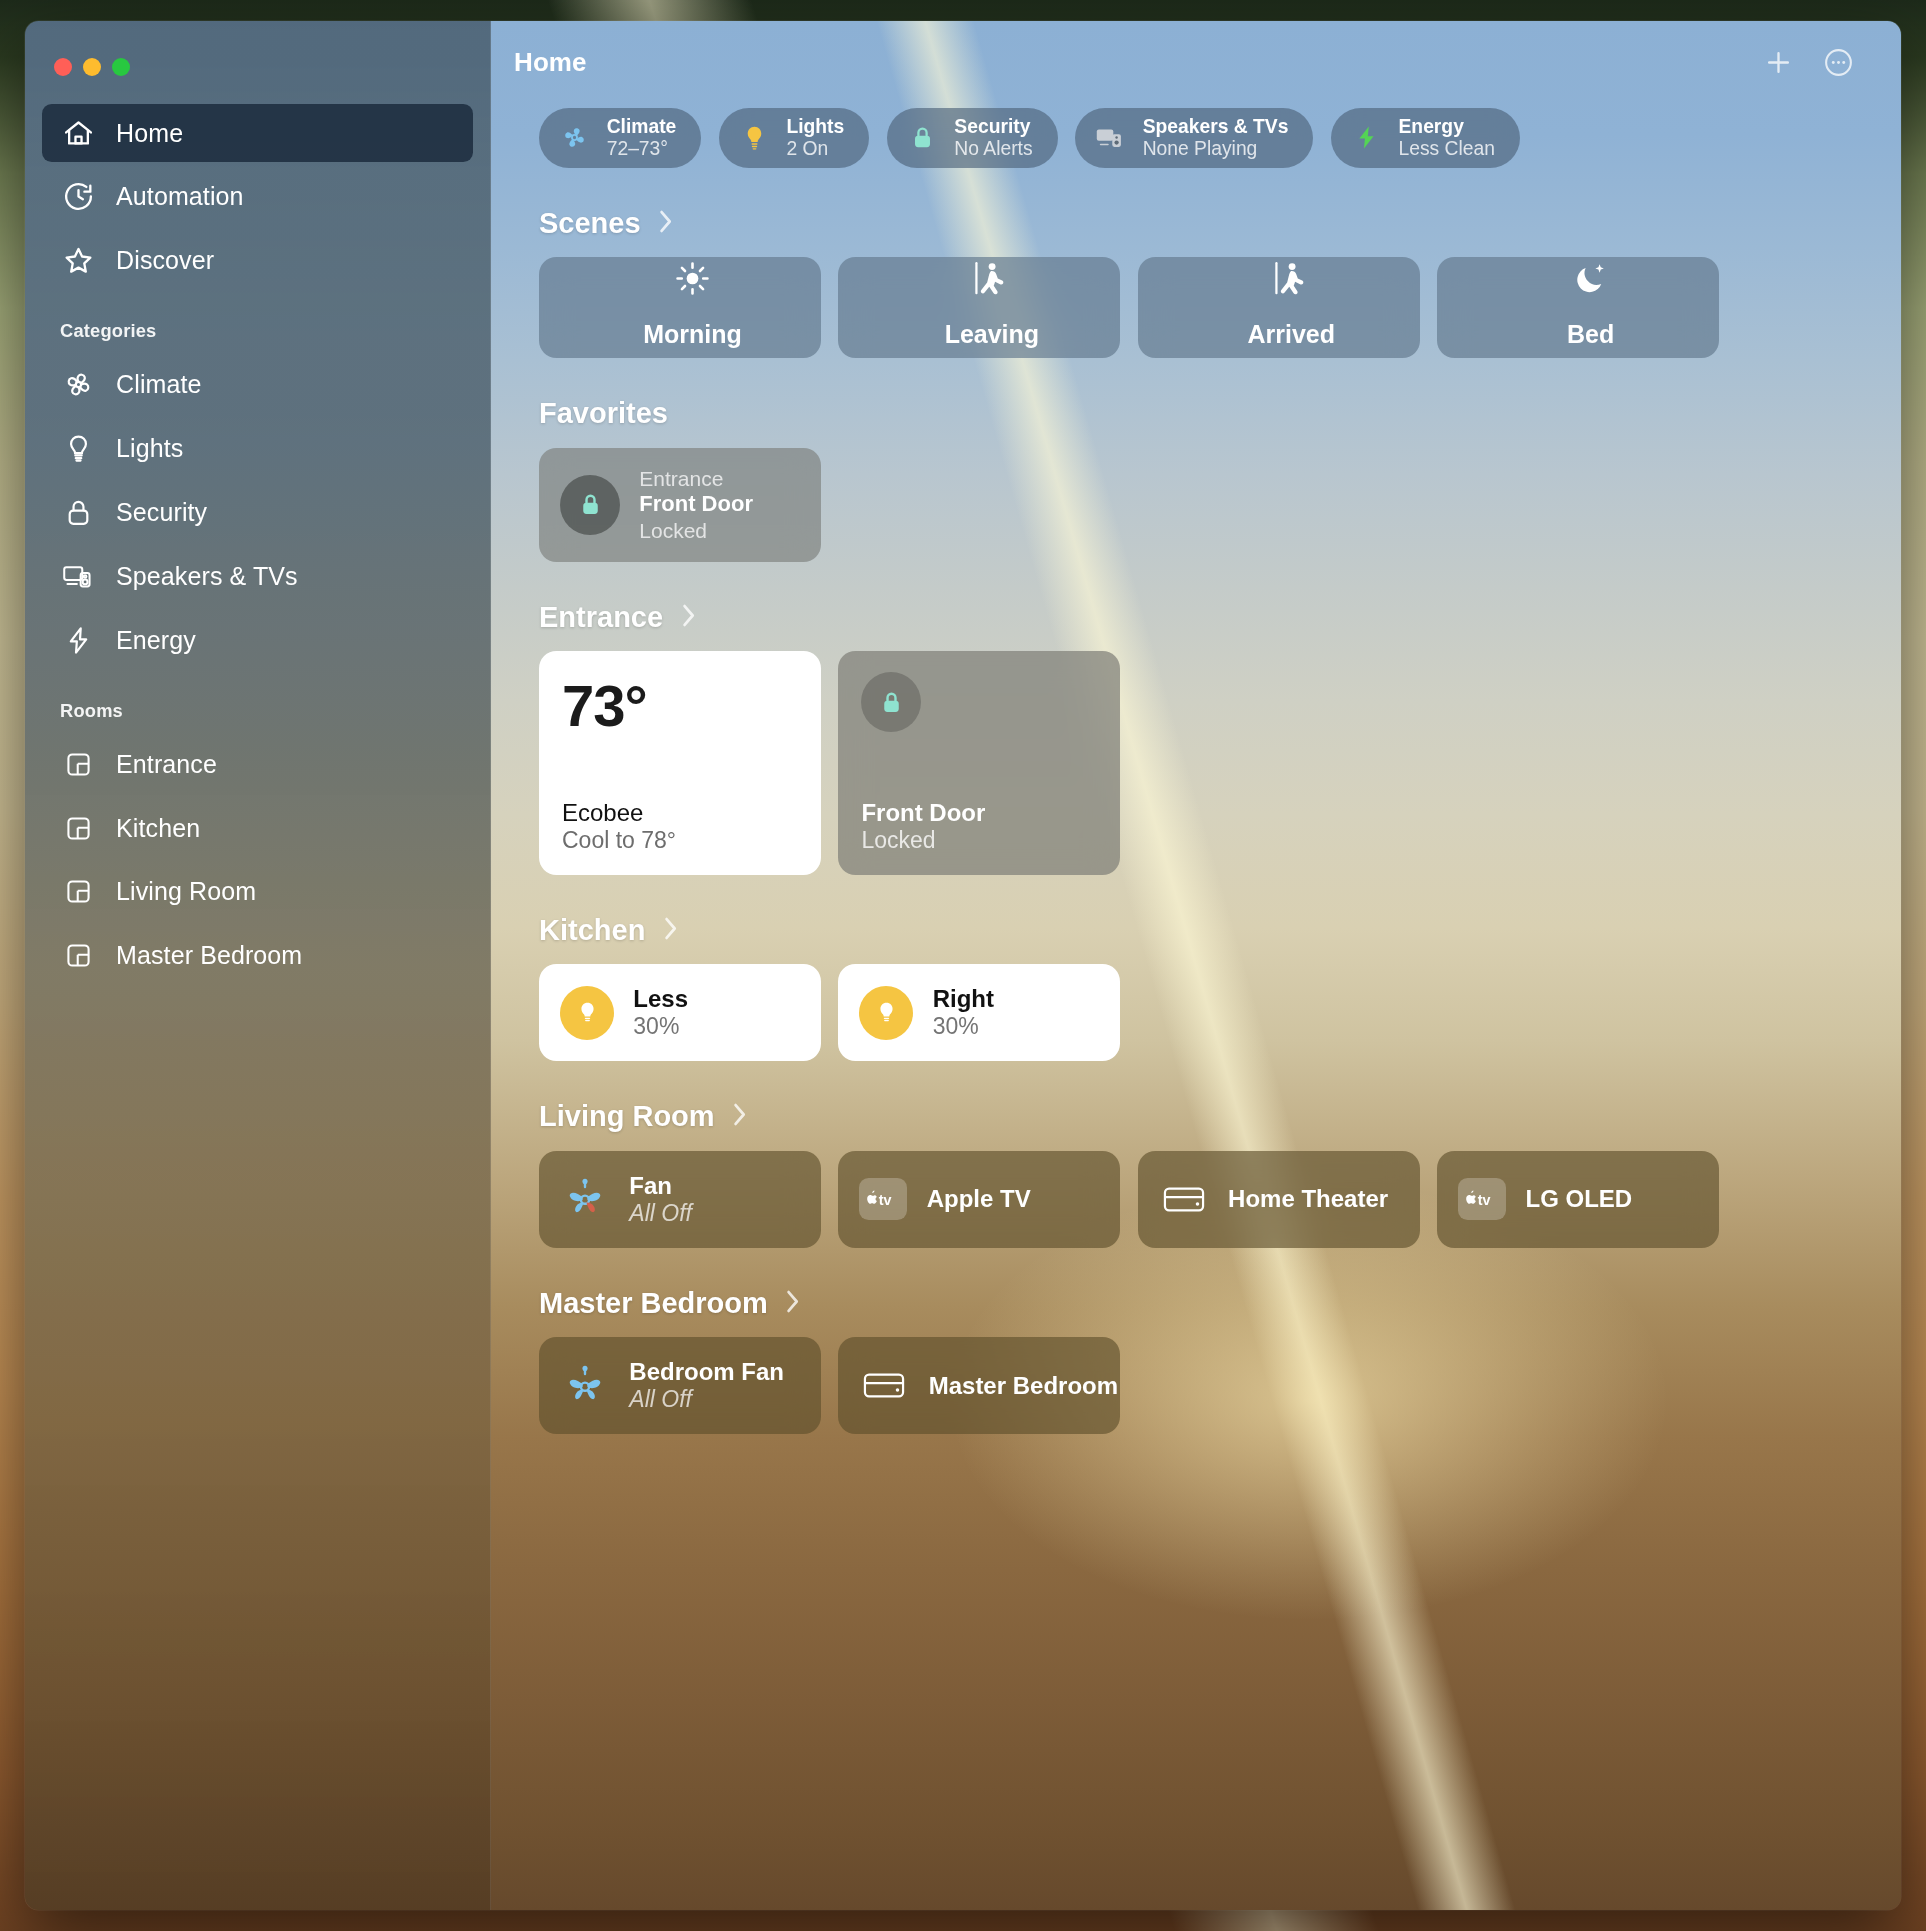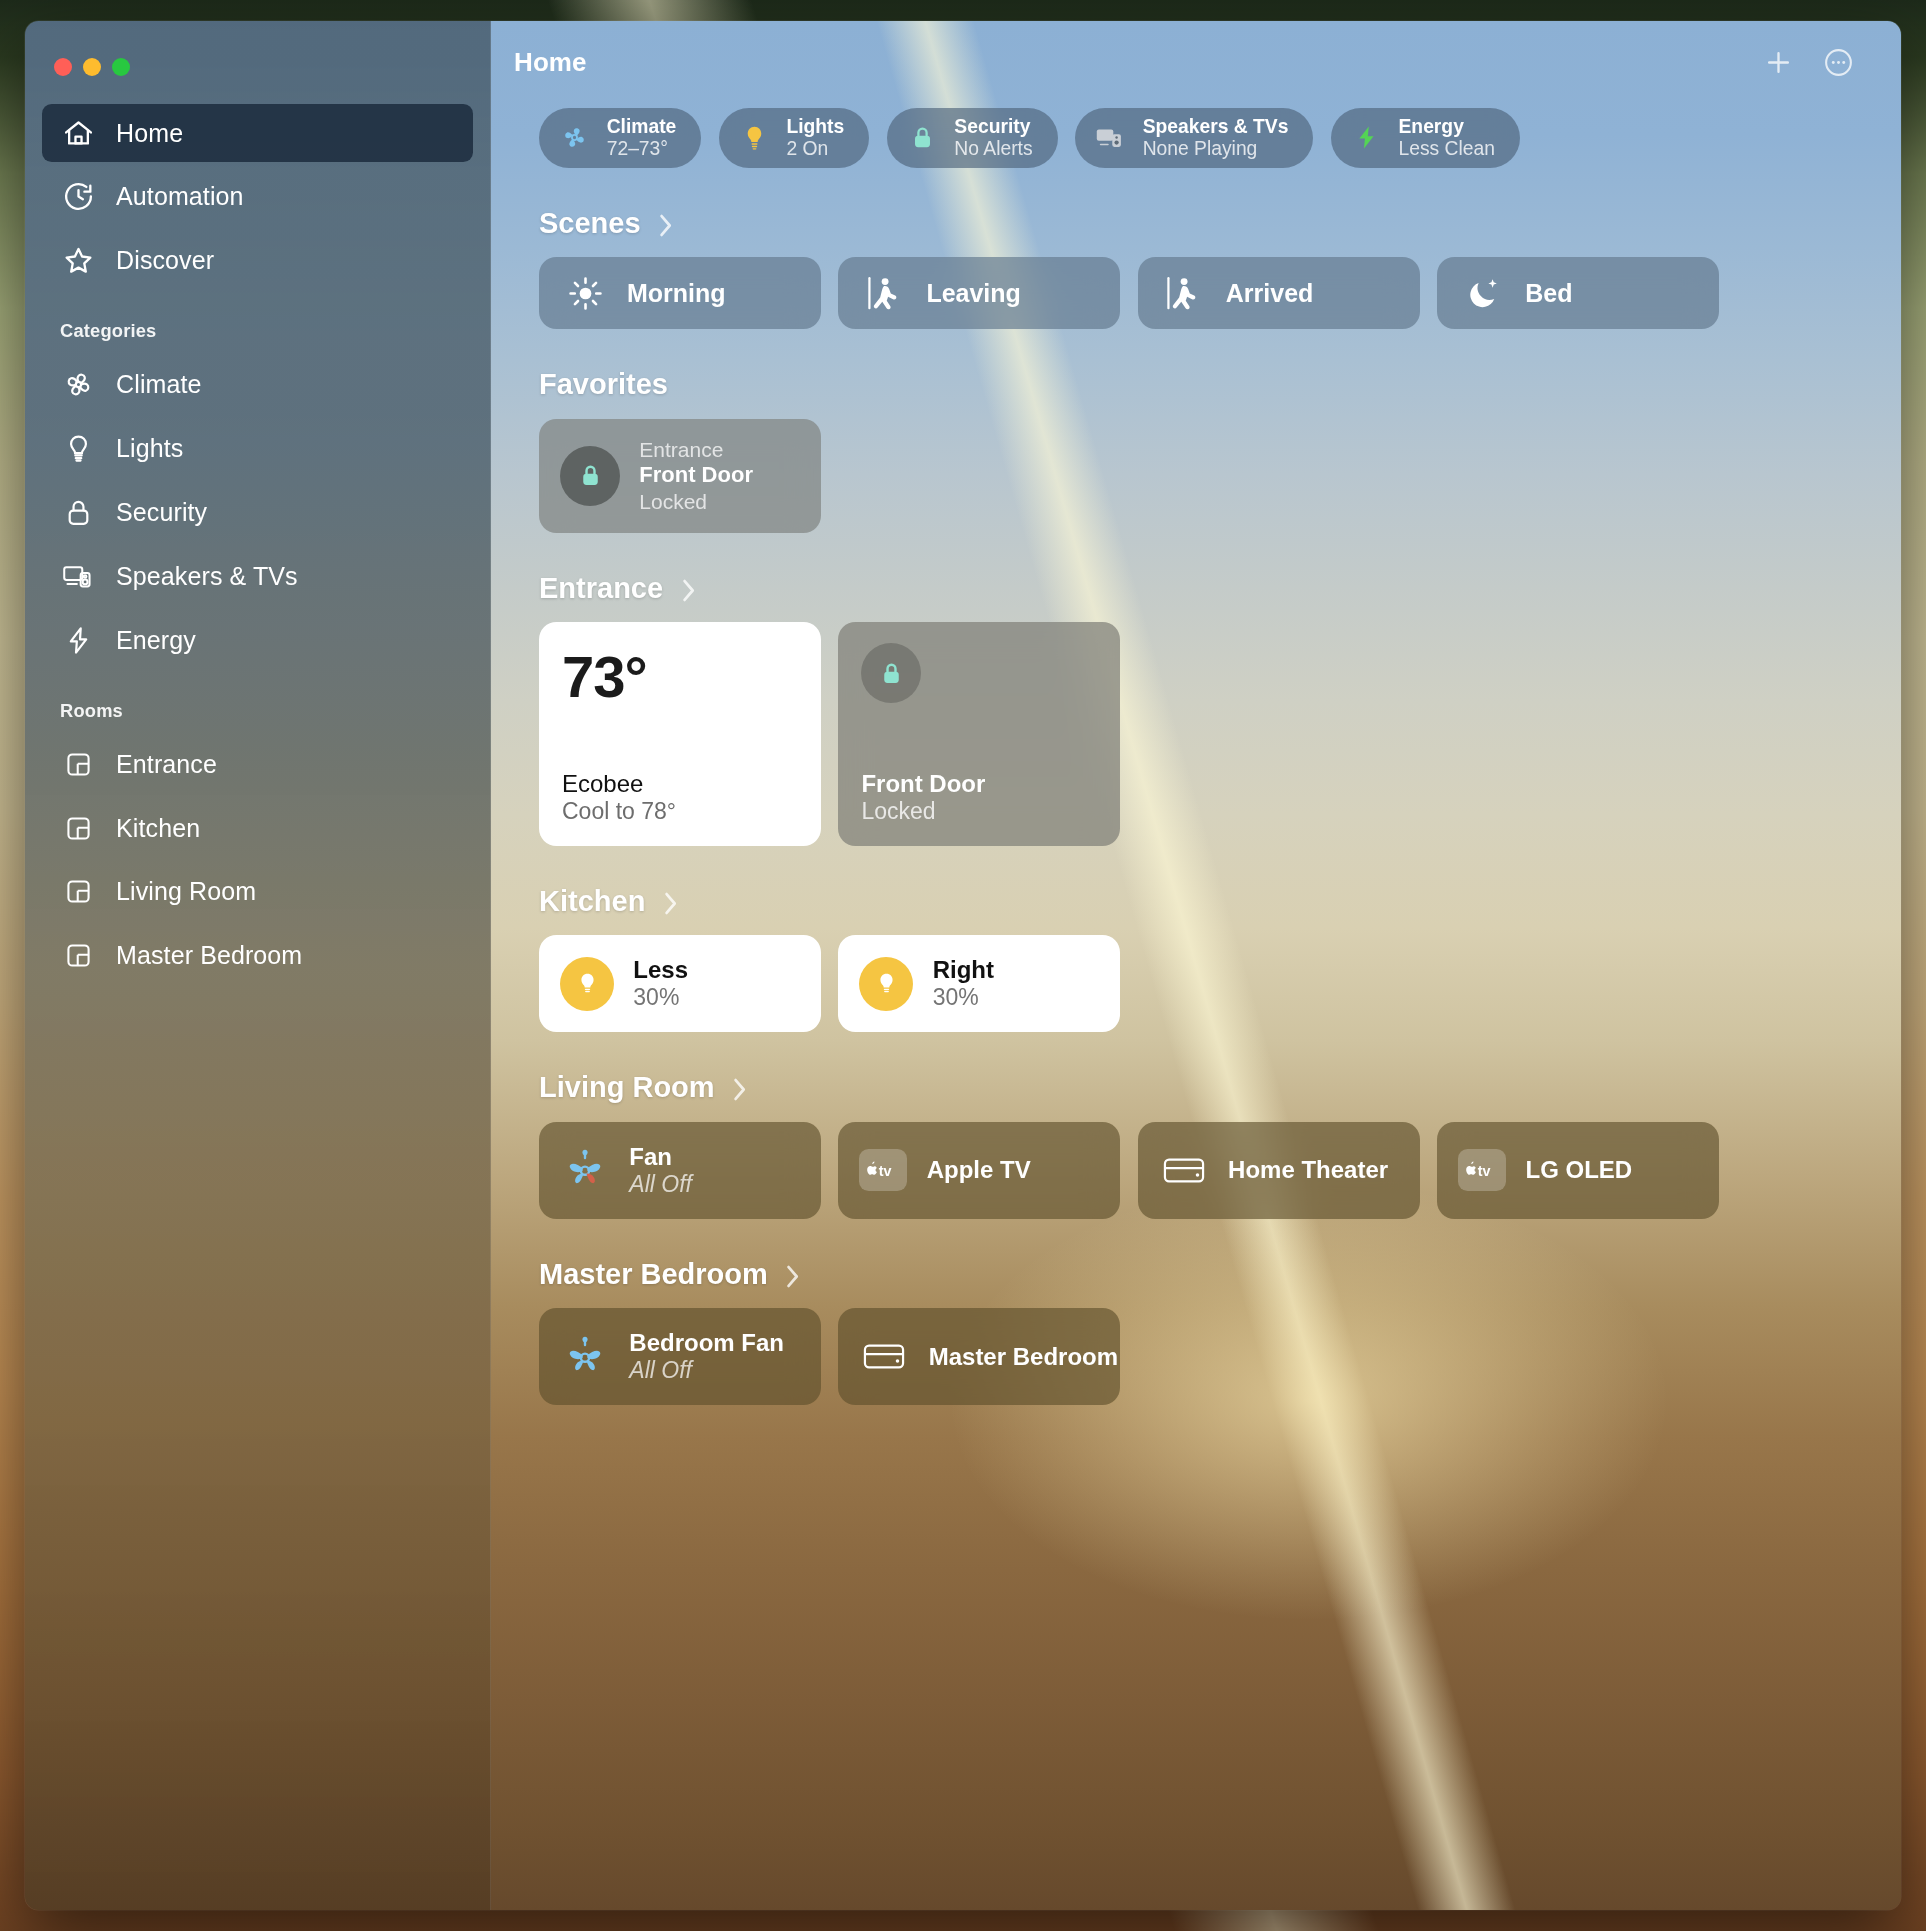--- a/index.html
+++ b/index.html
@@ -157,39 +157,40 @@
     background: rgba(74,96,118,.62);
     backdrop-filter: blur(13.5px);
   }
   .pill .pico { width: 33px; height: 33px; display:flex; align-items:center; justify-content:center; flex:0 0 33px;}
   .pill .ptxt { line-height: 1.12; }
   .pill .pt { font-size: 19.3px; font-weight: 700; color: #fff; white-space: nowrap; }
   .pill .ps { font-size: 19.3px; color: rgba(255,255,255,.80); white-space: nowrap; }
 
   
   .sec-head {
-    display: flex; align-items: flex-end; gap: 15.4px;
+    display: flex; align-items: flex-start; gap: 15.4px;
     padding: 39px 0 17.4px 25px;
   }
   .sec-head .st {
     font-size: 29px; font-weight: 700; color: #fff;
     text-shadow: 0 1px 2.9px rgba(0,0,0,.18);
   }
   .sec-head .chev { width: 21px; height: 29px; display:flex; align-items:center; }
 
   .row { display: flex; gap: 17.4px; padding-left: 25px; }
 
   
   .scene {
-    width: 282px; height: 72px;
+    width: 282px; height: 101px;
     border-radius: 17.4px;
     background: rgba(96,118,138,.64);
     backdrop-filter: blur(15.4px);
     display: flex; align-items: center; gap: 21px;
     padding-left: 25px;
+    flex-direction: column;
   }
   .scene .sico { width: 42px; height: 42px; flex:0 0 42px; display:flex; align-items:center; justify-content:center;}
   .scene .slabel { font-size: 25px; font-weight: 700; color: #fff; }
 
   
   .fav {
     width: 282px; height: 114px;
     border-radius: 17.4px;
     background: rgba(125,128,124,.66);
     backdrop-filter: blur(15.4px);

